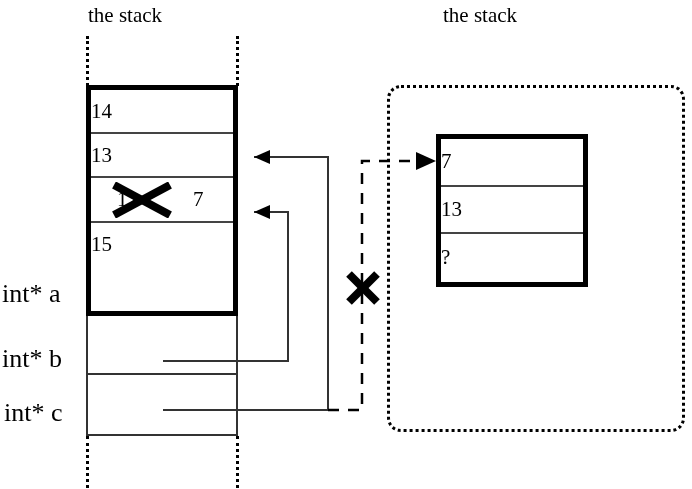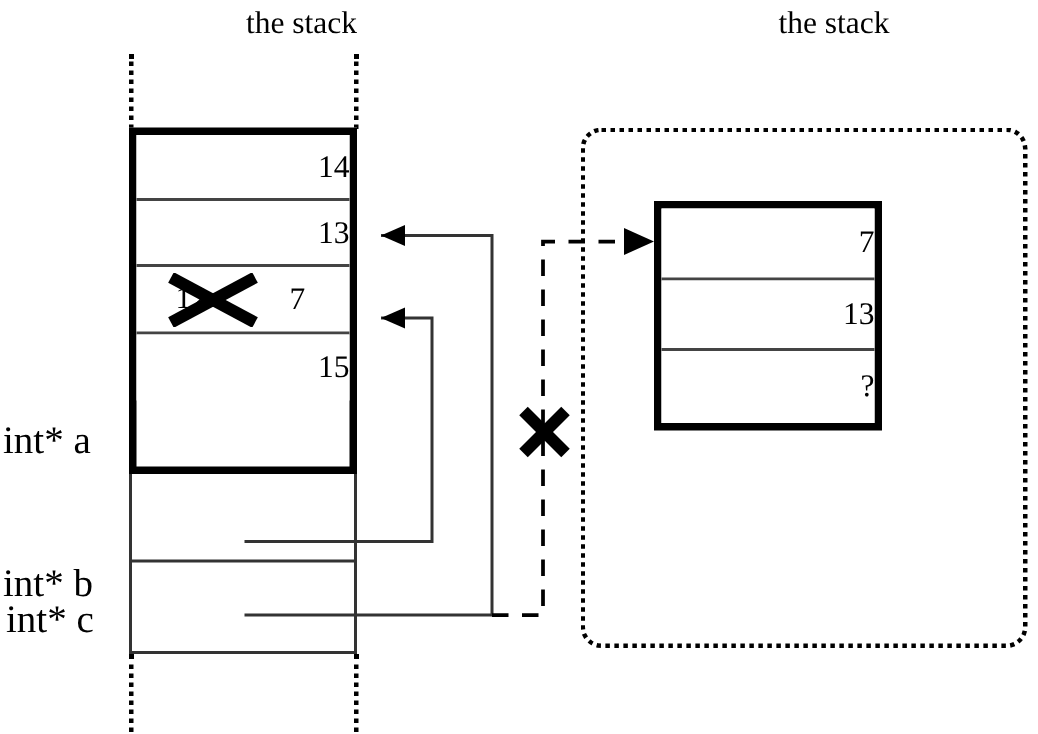--- a/index.html
+++ b/index.html
@@ -14,21 +14,21 @@
     background: #ffffff;
     font-family: "Liberation Serif", "DejaVu Serif", serif;
     color: #000000;
     overflow: hidden;
   }
   .title {
     position: absolute;
     font-size: 21px;
     line-height: 1;
     white-space: nowrap;
-    text-align: right;
+    text-align: left;
     color: #000;
   }
   #title-stack { left: 88px; top: 5px; width: 150px; }
   #title-heap  { left: 443px; top: 5px; width: 150px; }
 
   
   .dotline {
     position: absolute;
     width: 0;
     border-left: 3px dotted #000;
@@ -67,21 +67,21 @@
     box-sizing: border-box;
     background: #fff;
   }
   .cell {
     position: relative;
     height: 44.2px;
     box-sizing: border-box;
     border-bottom: 2px solid #444;
     display: flex;
     align-items: center;
-    justify-content: flex-end;
+    justify-content: flex-start;
     font-size: 21px;
     background: #fff;
   }
   .cell:last-child { border-bottom: none; }
 
   
   #heap-region {
     position: absolute;
     left: 387px;
     top: 85px;
@@ -112,21 +112,21 @@
   
   .xmark { position: absolute; }
 
   .label {
     position: absolute;
     font-size: 26px;
     line-height: 1;
     white-space: nowrap;
   }
   #label-a { left: 2px; top: 281px; }
-  #label-b { left: 2px; top: 376px; text-align: center; }
+  #label-b { left: 2px; top: 346px; text-align: center; }
   #label-c { left: 4px; top: 400px; font-family: Liberation Serif, serif; }
 
   .inline7 {
     position: absolute;
     left: 102px;
     top: 0;
     height: 100%;
     display: flex;
     align-items: center;
     font-size: 21px;

